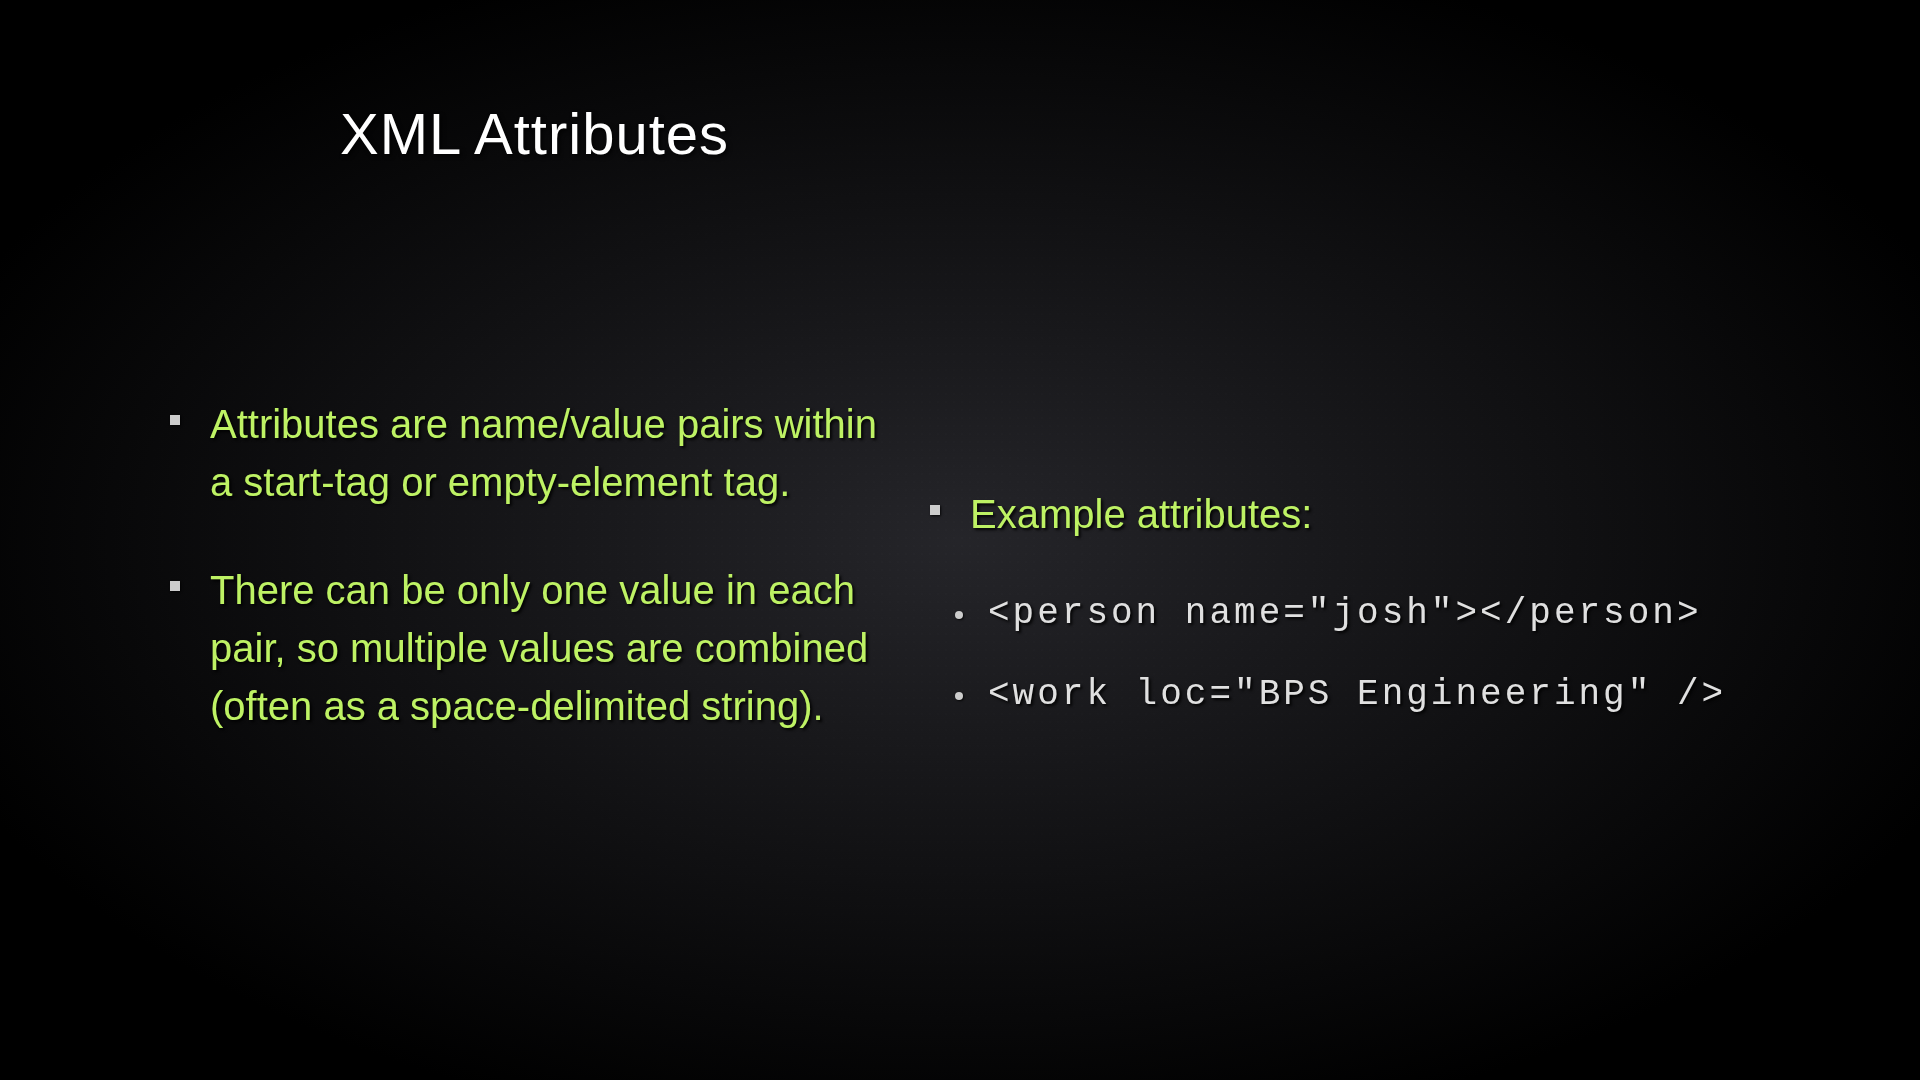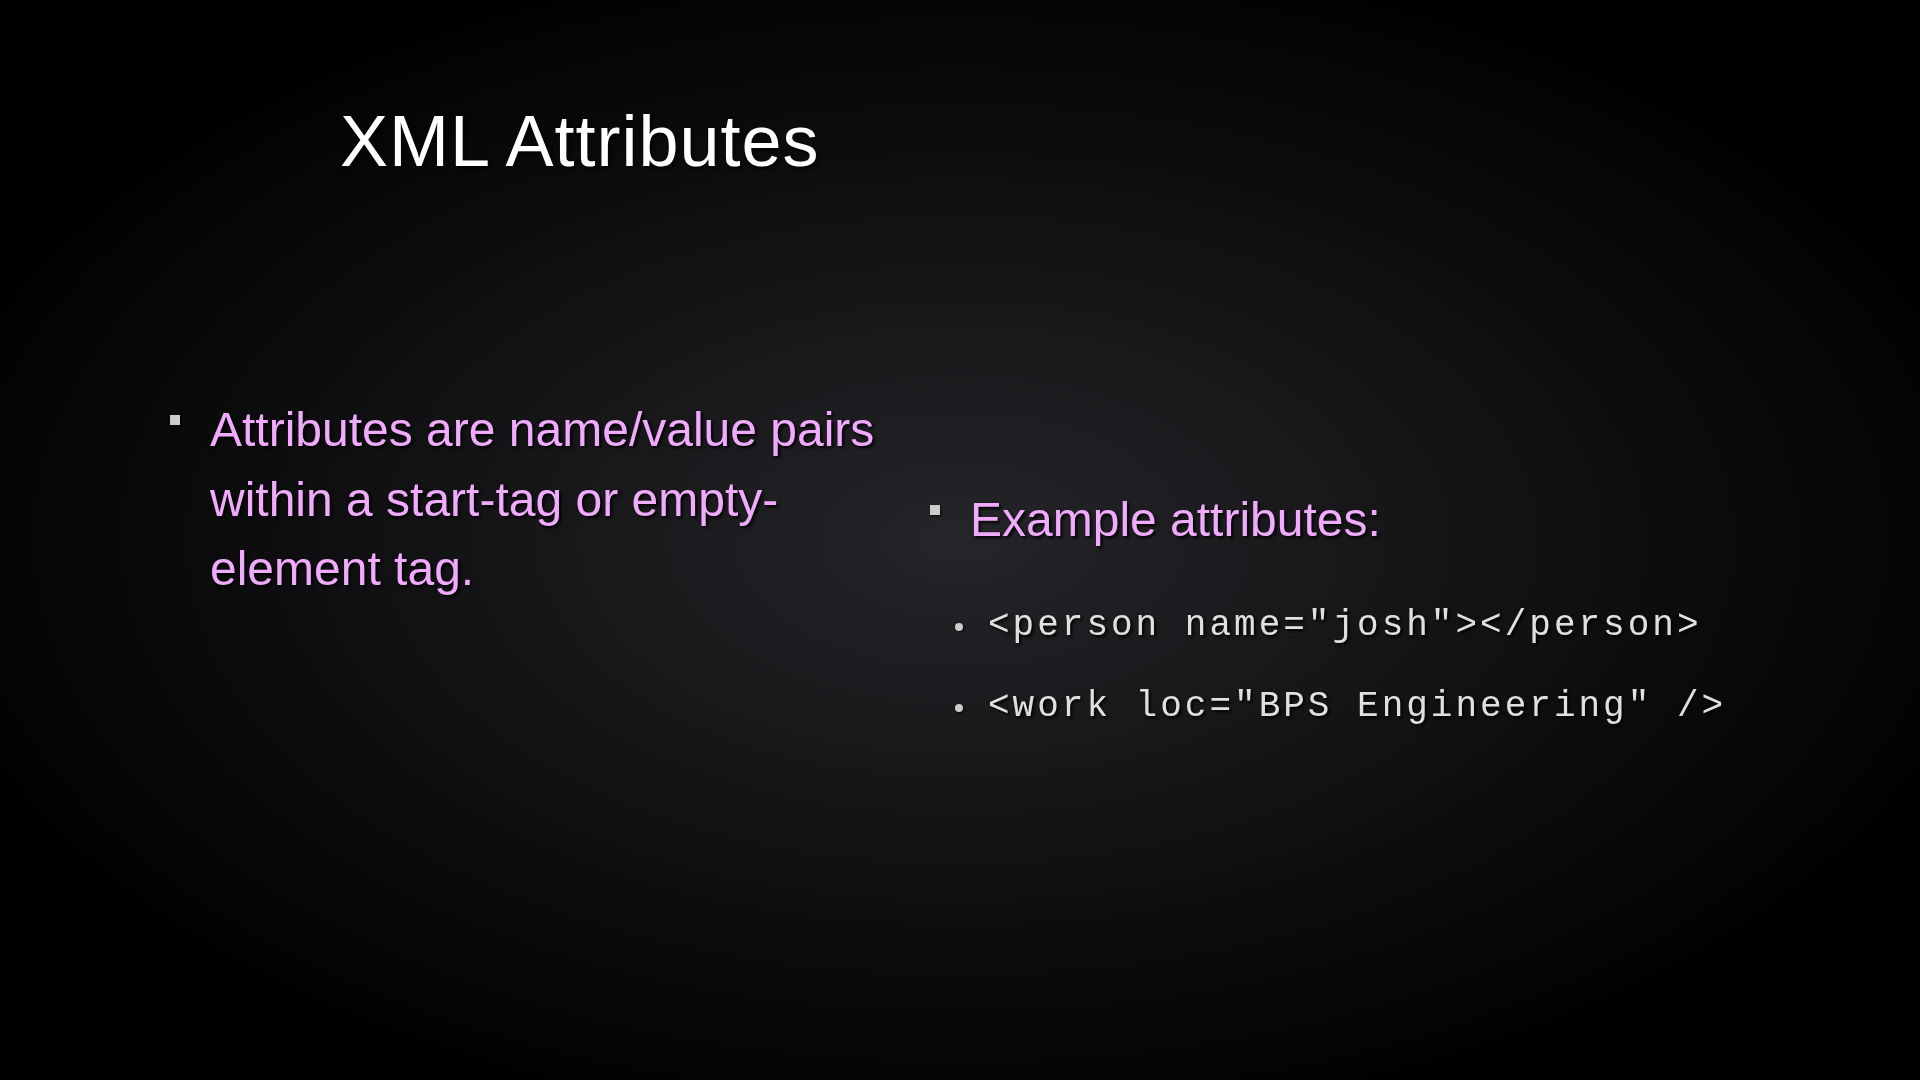--- a/index.html
+++ b/index.html
@@ -23,21 +23,21 @@
   .slide {
     width: 100%;
     height: 100%;
     padding: 0;
     position: relative;
   }
   .title {
     position: absolute;
     top: 100px;
     left: 340px;
-    font-size: 72px;
+    font-size: 58px;
     font-weight: 400;
     color: #ffffff;
     text-shadow: 2px 2px 4px rgba(0,0,0,0.8);
     letter-spacing: 1px;
   }
   .content {
     position: absolute;
     top: 395px;
     left: 170px;
     right: 20px;
@@ -57,23 +57,23 @@
   .bullet-marker {
     width: 10px;
     height: 10px;
     background: #ccc;
     margin-top: 20px;
     margin-right: 30px;
     flex-shrink: 0;
     box-shadow: 1px 1px 2px rgba(0,0,0,0.8);
   }
   .bullet-text {
-    font-size: 48px;
+    font-size: 40px;
     line-height: 1.45;
-    color: #f0abfc;
+    color: #bef264;
     text-shadow: 2px 2px 3px rgba(0,0,0,0.9);
   }
   .right-col .bullet-item {
     margin-bottom: 50px;
   }
   .sub-bullet-item {
     display: flex;
     margin-bottom: 40px;
     margin-left: 25px;
   }
@@ -104,20 +104,24 @@
 
 <div class="slide">
   <h1 class="title">XML Attributes</h1>
 
   <div class="content">
     <div class="left-col">
       <div class="bullet-item">
         <div class="bullet-marker"></div>
         <div class="bullet-text">Attributes are name/value pairs within a start-tag or empty-element tag.</div>
       </div>
+      <div class="bullet-item">
+        <div class="bullet-marker"></div>
+        <div class="bullet-text">There can be only one value in each pair, so multiple values are combined (often as a space-delimited string).</div>
+      </div>
     </div>
 
     <div class="right-col right-top">
       <div class="bullet-item">
         <div class="bullet-marker"></div>
         <div class="bullet-text">Example attributes:</div>
       </div>
       <div class="sub-bullet-item">
         <div class="sub-bullet-marker"></div>
         <div class="code-text">&lt;person name="josh"&gt;&lt;/person&gt;</div>

